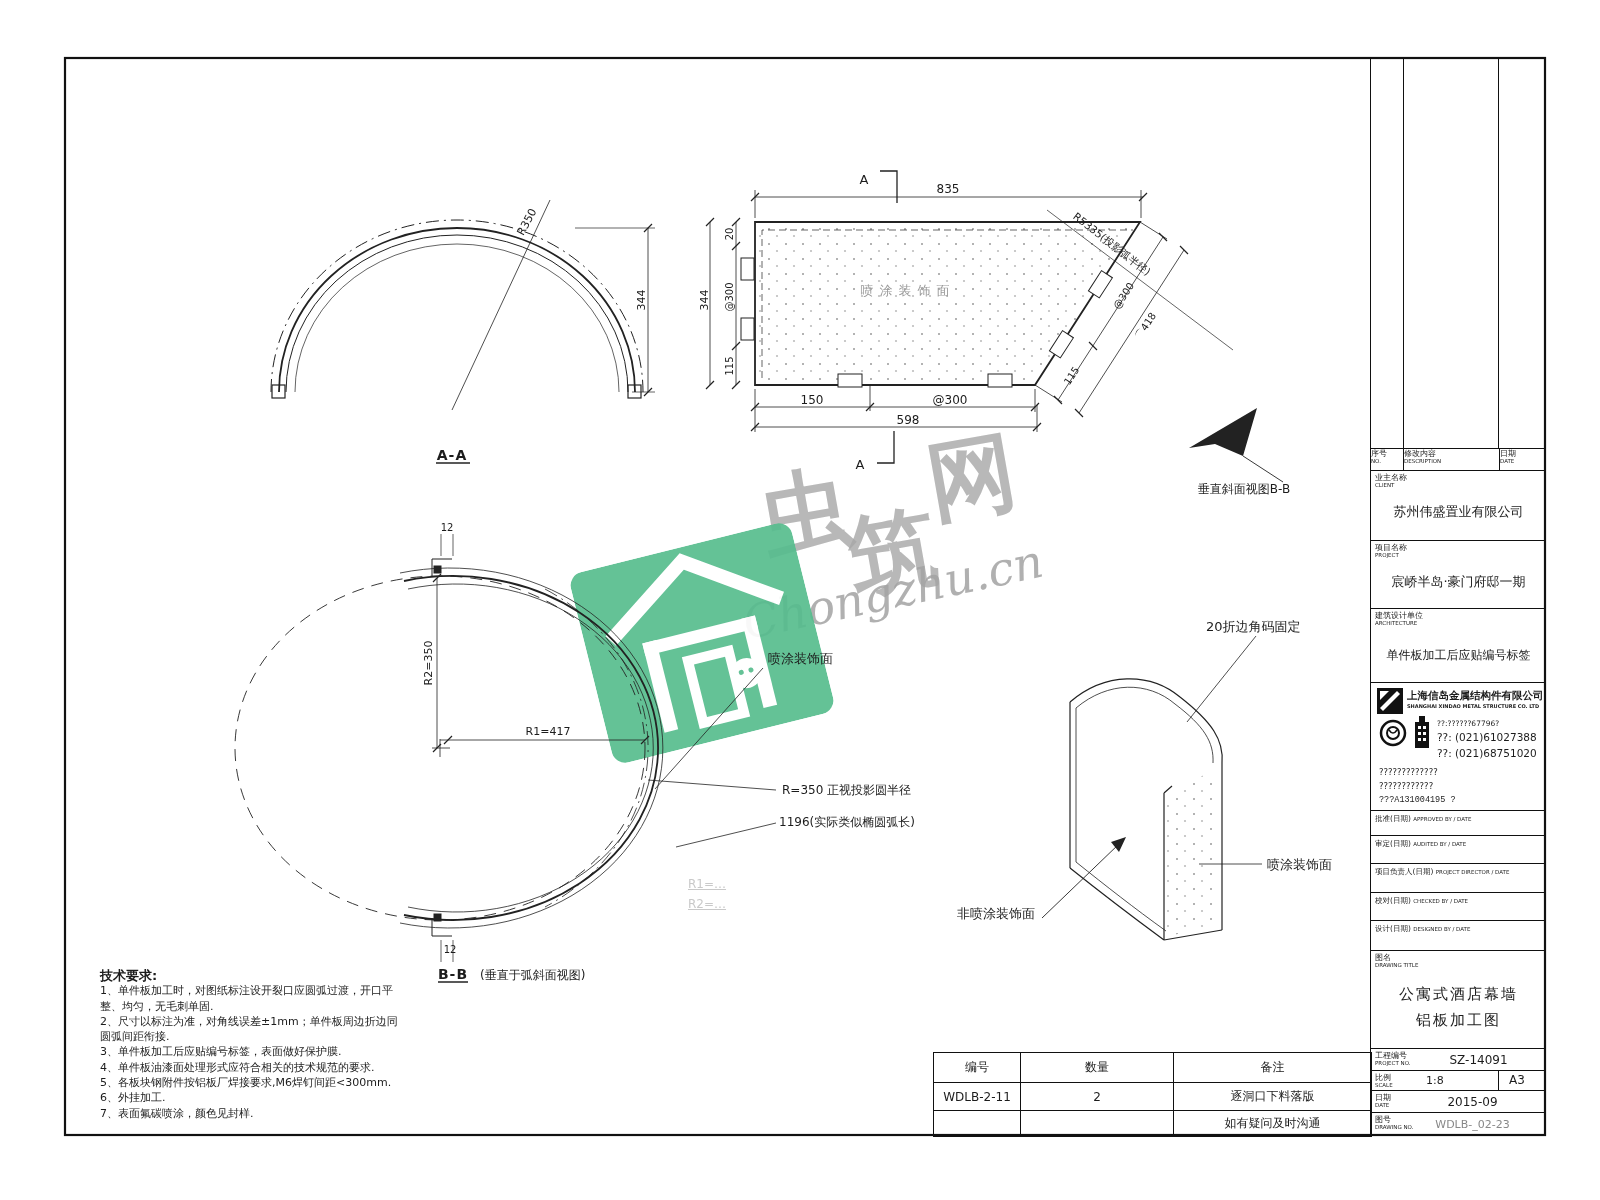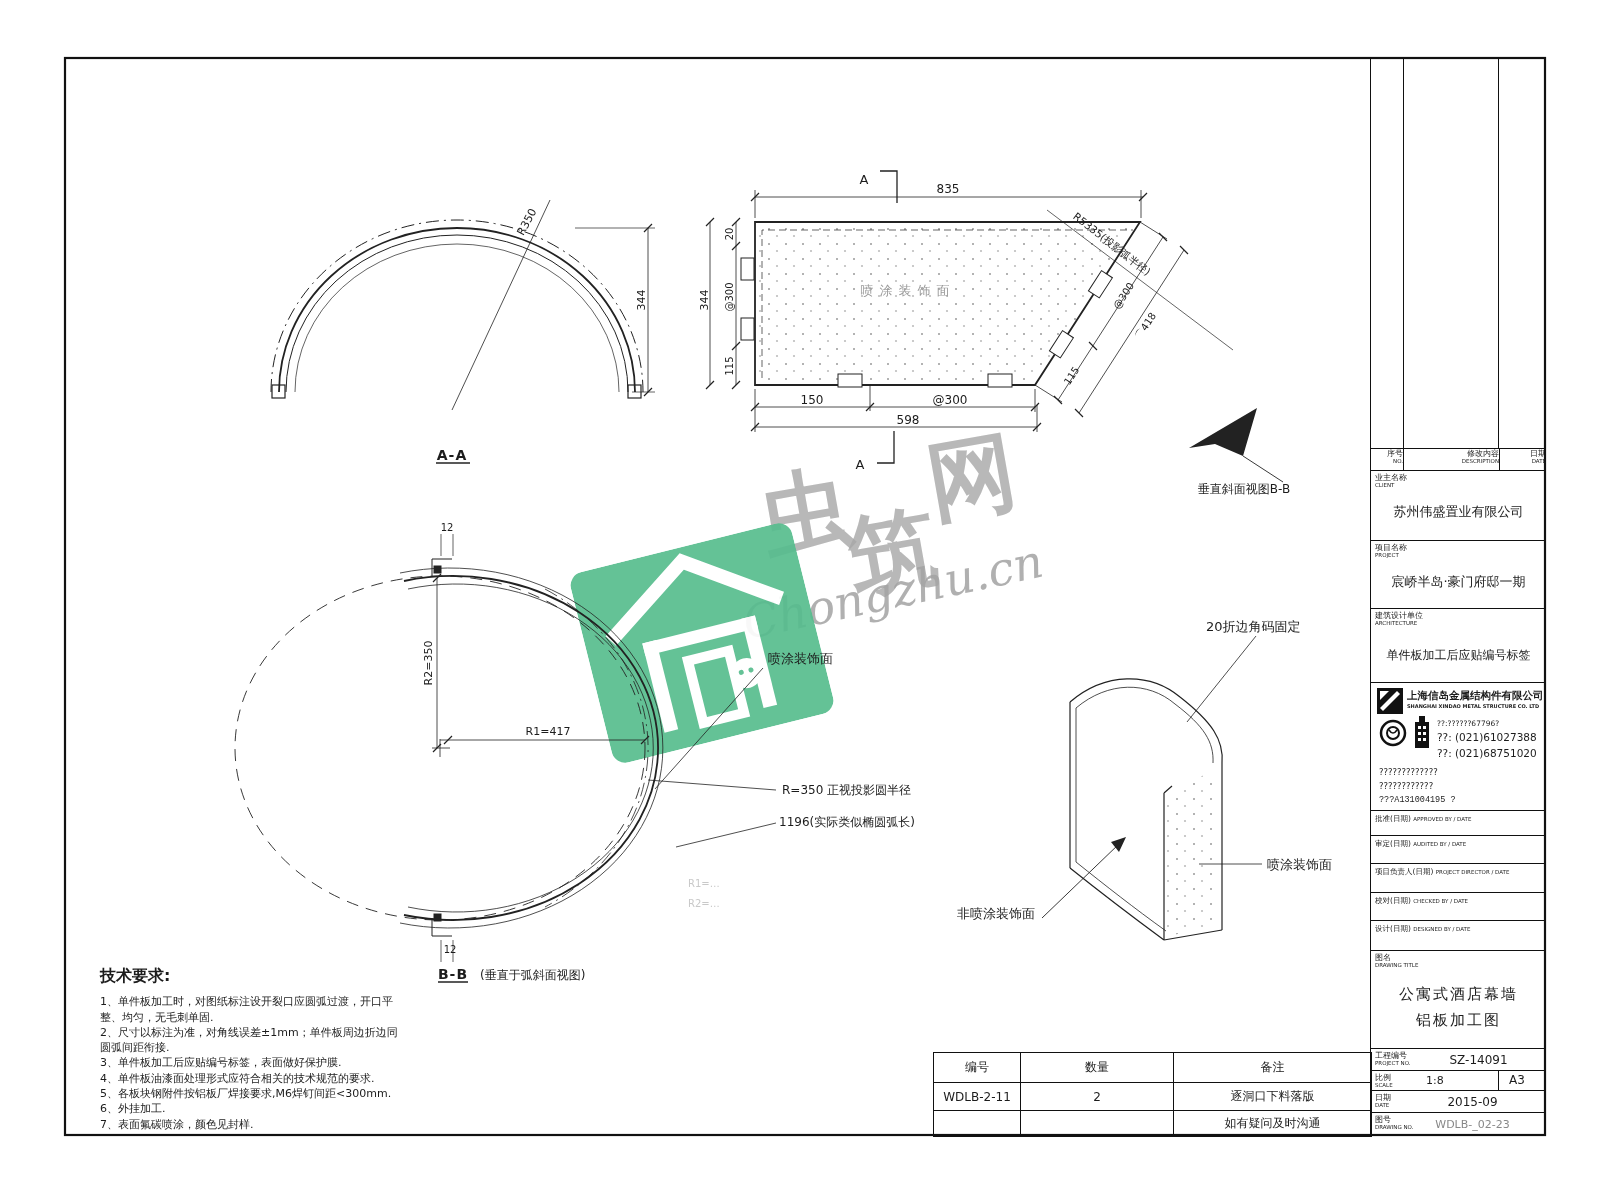--- a/index.html
+++ b/index.html
@@ -2,33 +2,33 @@
 <html><head>
 <meta charset="utf-8">
 <style>
   html,body{margin:0;padding:0;background:#fff;}
   .sheet{position:relative;width:1600px;height:1200px;background:#fff;overflow:hidden;
          font-family:"DejaVu Sans",sans-serif;color:#1c1c1c;}
   svg{position:absolute;left:0;top:0;}
   .lbl{position:absolute;transform:translate(-50%,-50%);font-size:12px;white-space:nowrap;color:#1c1c1c;line-height:1;}
   .lbl.la{transform:translate(0,-50%);text-align:center;}
   .gray{color:#9a9a9a;}
-  .faint{color:#c9c9c9;font-size:10px;}
+  .faint{color:#c9c9c9;font-size:12px;text-decoration:underline;}
   .viewtitle{font-size:14px;font-weight:bold;letter-spacing:1px;}
   .caption{font-size:12px;}
   
   .wm-char{position:absolute;font-size:88px;color:#a7a7a7;opacity:.8;font-weight:bold;
            font-family:"DejaVu Sans",sans-serif;transform:translate(-50%,-50%) rotate(-10deg);}
   .wm-url{position:absolute;font-size:46px;color:#a3a3a3;opacity:.85;font-style:italic;
           font-family:"DejaVu Serif",serif;transform:translate(-50%,-50%) rotate(-12deg);}
   .wm-tile{position:absolute;left:588px;top:545px;width:228px;height:196px;
            transform:rotate(-14deg);opacity:.92;}
   
   .notes{position:absolute;left:100px;top:968px;width:300px;font-size:11px;line-height:15.3px;}
-  .notes .nt{font-weight:bold;font-size:16px;margin-bottom:11px;}
+  .notes .nt{font-weight:bold;font-size:13px;margin-bottom:0;}
   
   .ptable{position:absolute;left:933px;top:1052px;width:437px;height:83px;border:1.6px solid #111;
           display:grid;grid-template-columns:87px 153px 1fr;grid-template-rows:30px 28px 1fr;}
   .ptable div{border-right:1.2px solid #111;border-bottom:1.2px solid #111;display:flex;
               align-items:center;justify-content:center;font-size:12px;}
   .ptable div:nth-child(3n){border-right:none;}
   .ptable div:nth-child(n+7){border-bottom:none;}
   
   .tb{position:absolute;left:1370px;top:58px;width:175px;height:1077px;border-left:1.8px solid #111;}
   .tb .row{position:absolute;left:0;width:100%;border-top:1.2px solid #111;box-sizing:border-box;}
@@ -226,21 +226,21 @@
     <div></div>
     <div></div>
     <div>如有疑问及时沟通</div>
   </div>
 
   <div class="tb">
 
     <div class="vline" style="left:32px;height:390px;"></div>
     <div class="vline" style="left:127px;height:390px;"></div>
 
-    <div class="row" style="top:390px;height:22px;display:flex;text-align:right;">
+    <div class="row" style="top:390px;height:22px;display:flex;text-align:left;">
       <div style="width:32px;border-right:1px solid #111;">
         <div class="tb-cn">序号</div>
         <div class="tb-en">NO.</div>
       </div>
       <div style="width:95px;border-right:1px solid #111;">
         <div class="tb-cn">修改内容</div>
         <div class="tb-en">DESCRIPTION</div>
       </div>
       <div style="flex:1;">
         <div class="tb-cn">日期</div>

